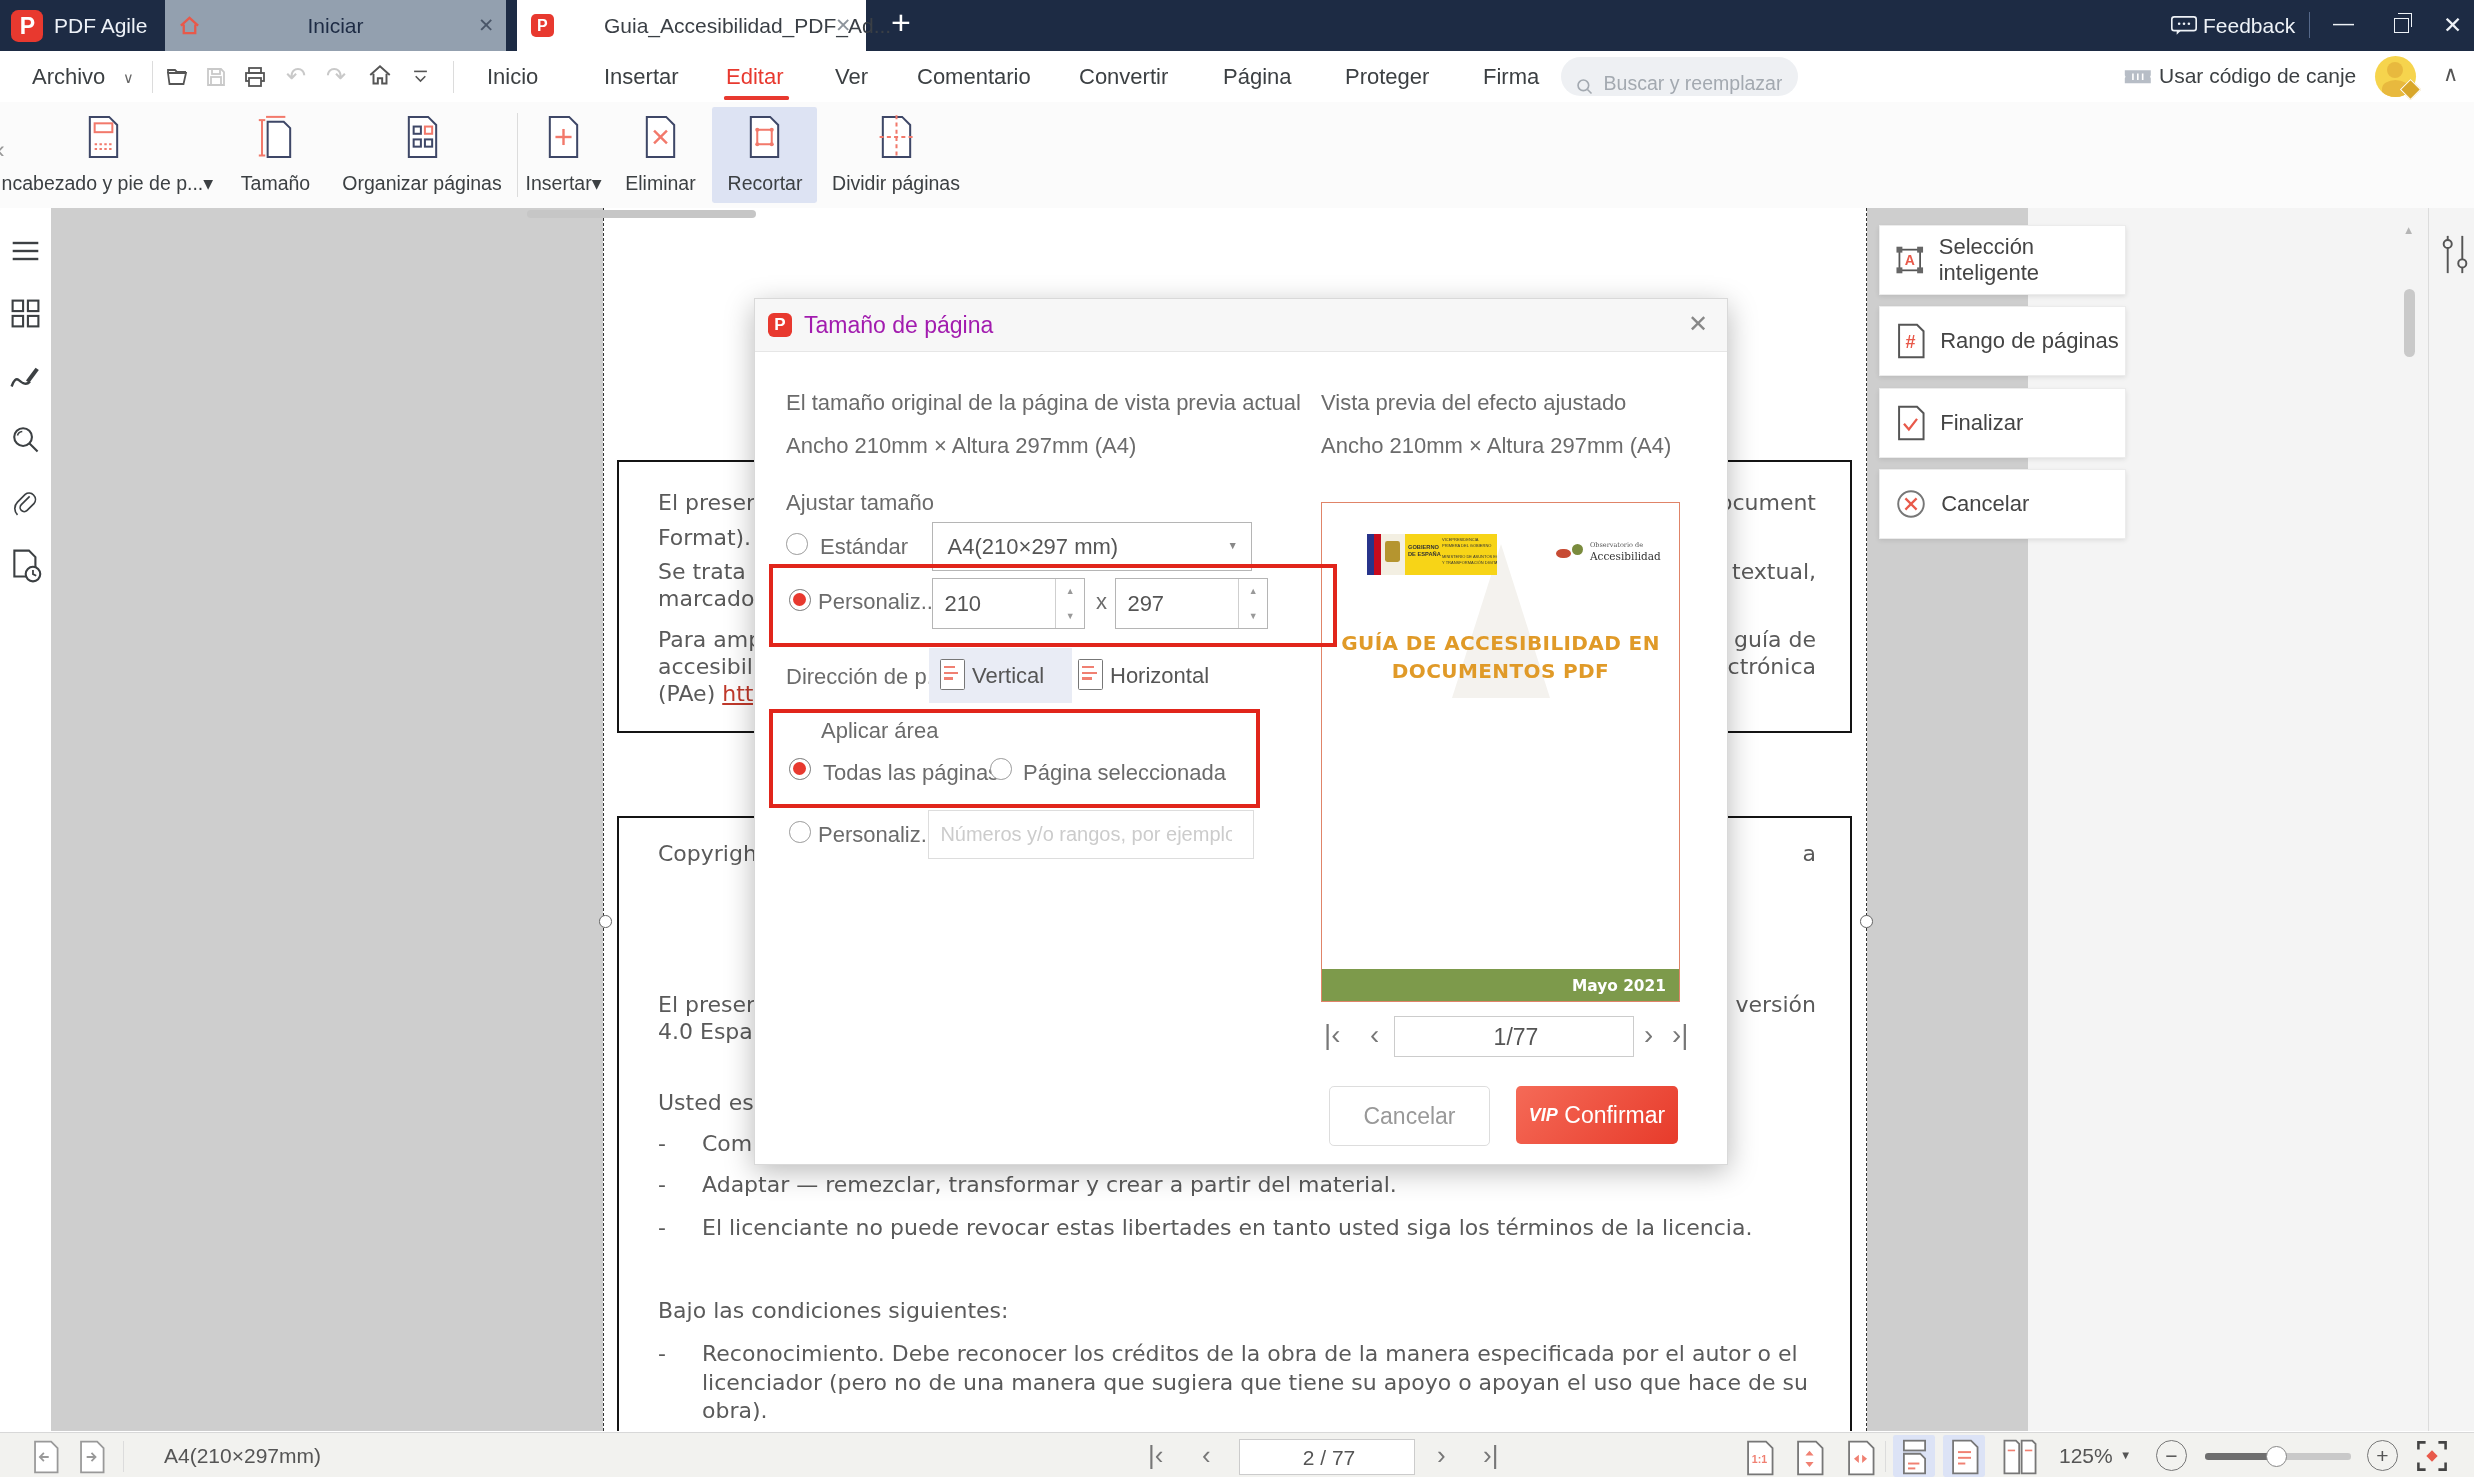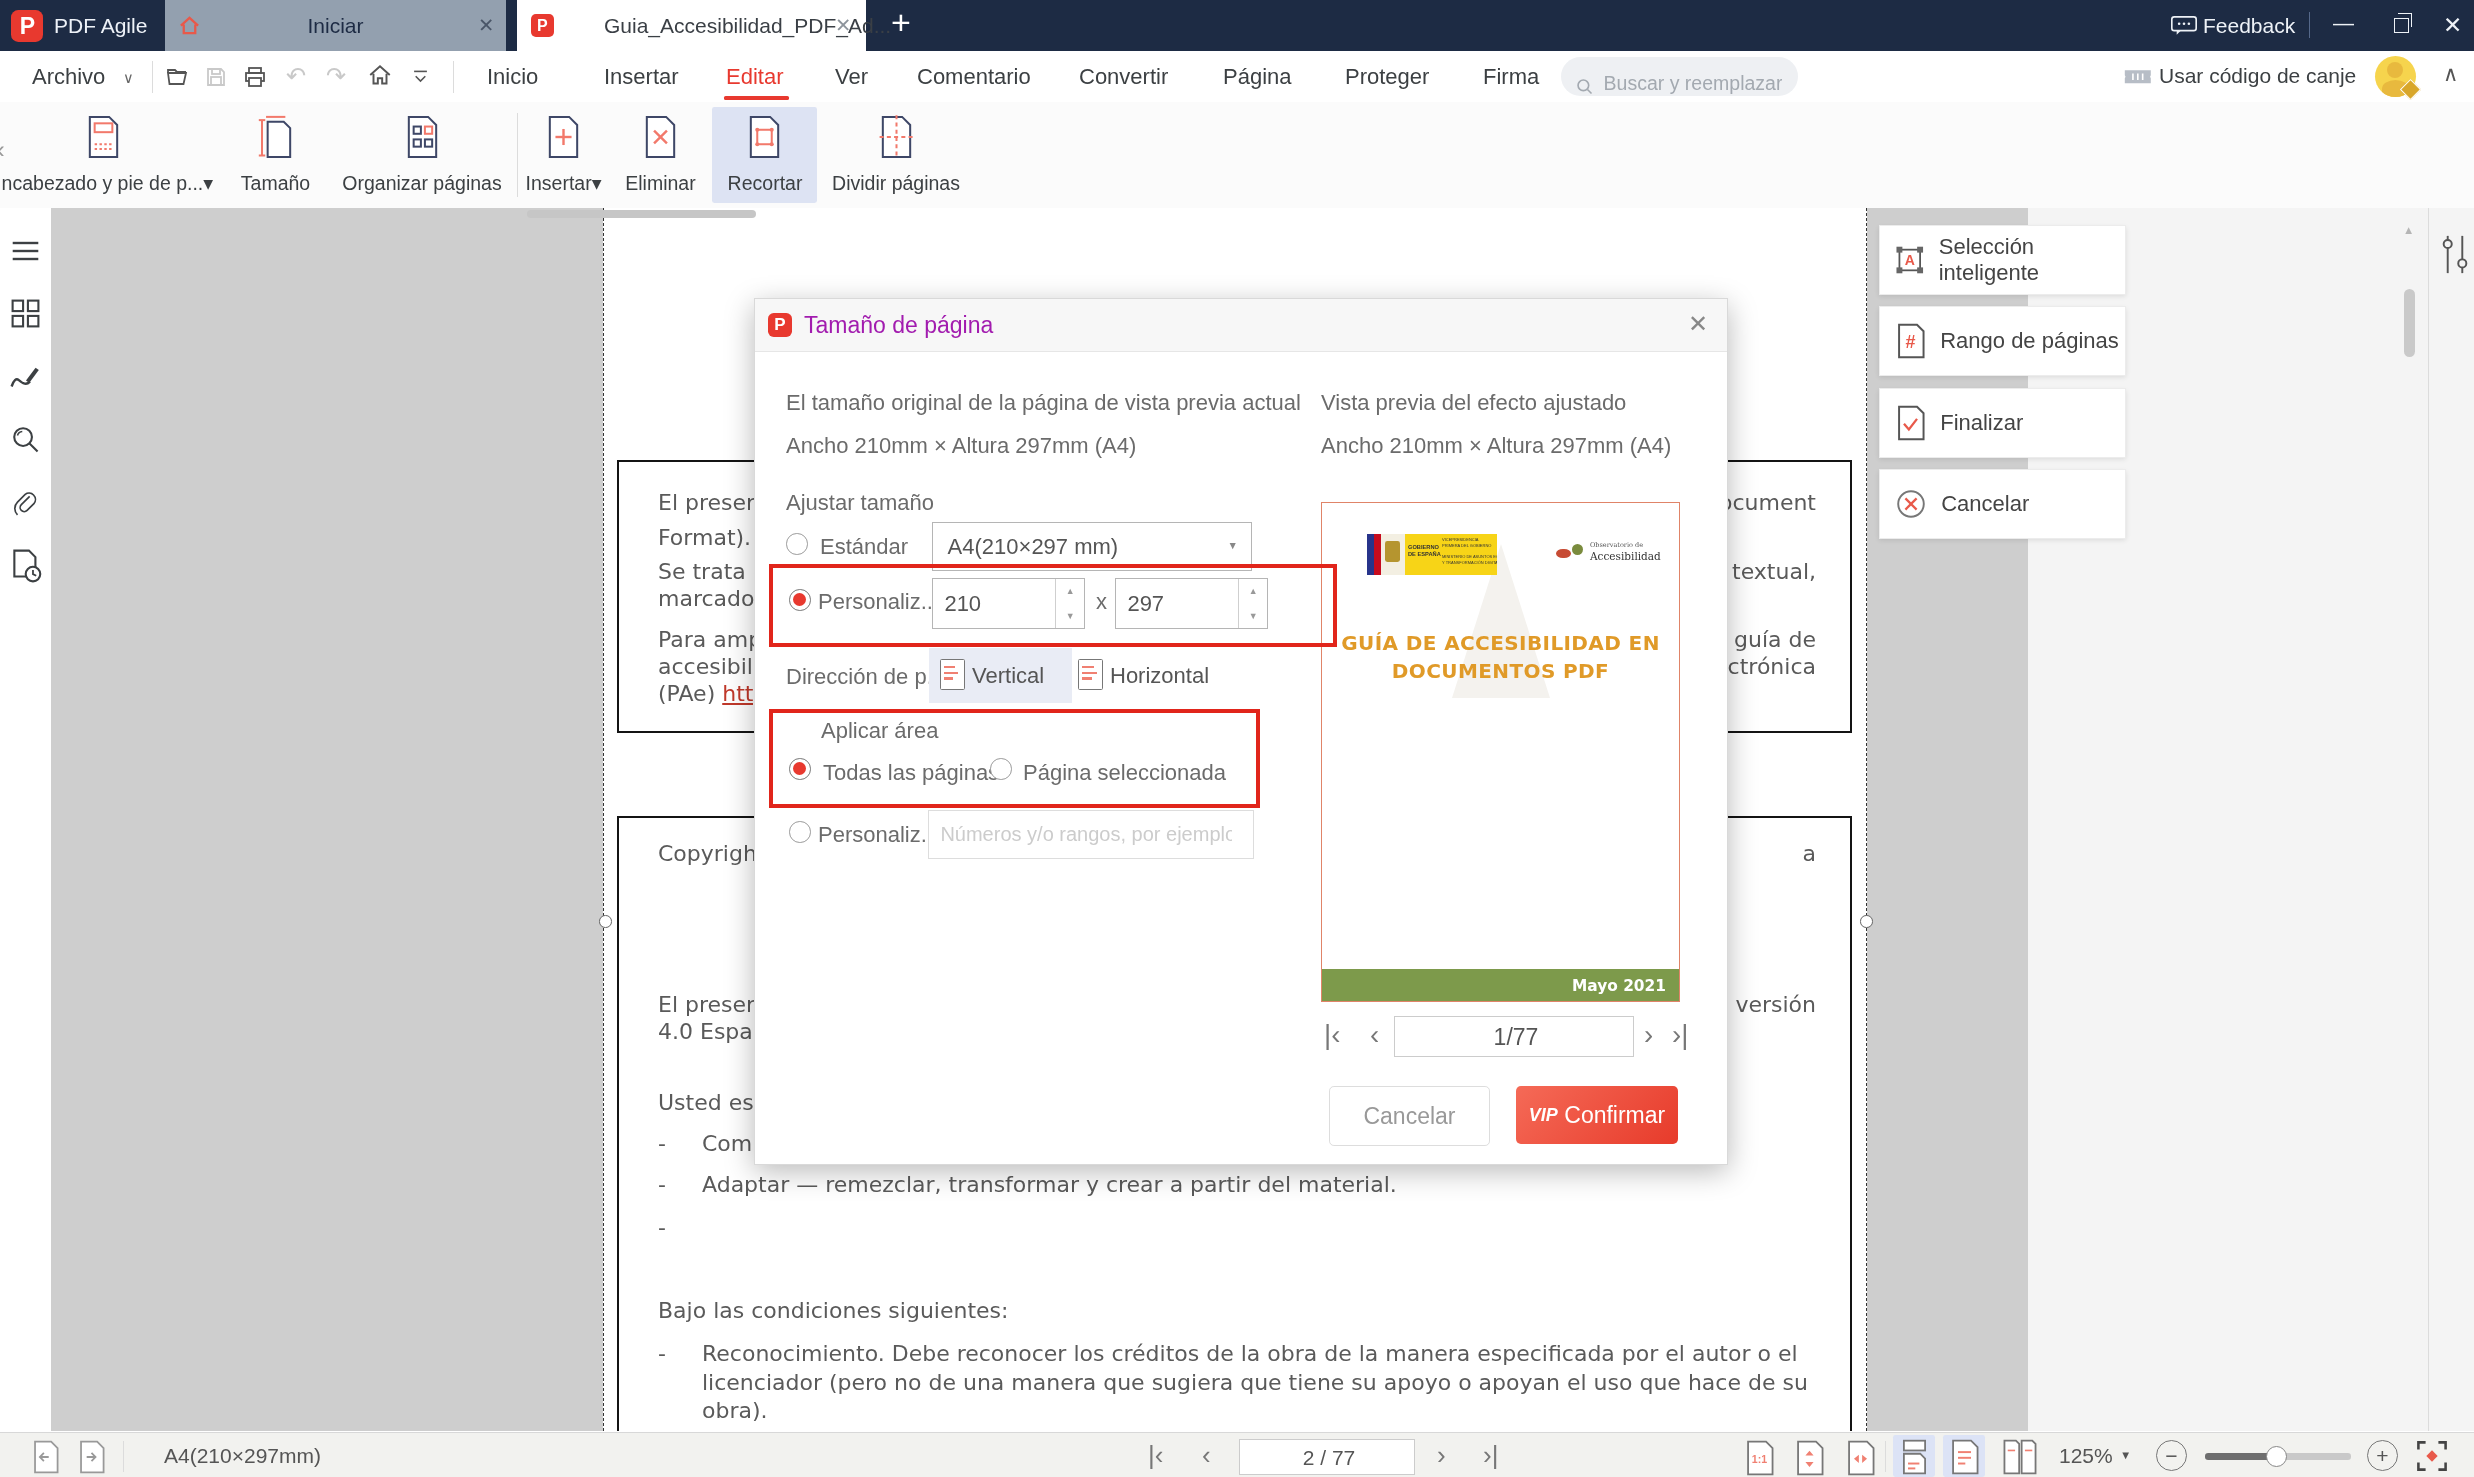--- a/index.html
+++ b/index.html
@@ -362,20 +362,21 @@
         <div class="doc-line" style="top: 923px;">
           <span class="doc-bullet">-</span>
           <span class="doc-left" style="left: 98px;">Compartir — copiar y redistribuir el material en cualquier medio o formato.</span>
         </div>
         <div class="doc-line" style="top: 964px;">
           <span class="doc-bullet">-</span>
           <span class="doc-left" style="left: 98px;">Adaptar — remezclar, transformar y crear a partir del material.</span>
         </div>
         <div class="doc-line" style="top: 1007px;">
           <span class="doc-bullet">-</span>
+          <span class="doc-left" style="left: 98px;">El licenciante no puede revocar estas libertades en tanto usted siga los términos de la licencia.</span>
         </div>
         <div class="doc-line" style="top: 1090px;">
           <span class="doc-left" style="left: 54px;">Bajo las condiciones siguientes:</span>
         </div>
         <div class="doc-line" style="top: 1133px;">
           <span class="doc-bullet">-</span>
           <span class="doc-left" style="left: 98px;">Reconocimiento. Debe reconocer los créditos de la obra de la manera especificada por el autor o el</span>
         </div>
         <div class="doc-line" style="top: 1162px;">
           <span class="doc-left" style="left: 98px;">licenciador (pero no de una manera que sugiera que tiene su apoyo o apoyan el uso que hace de su</span>

